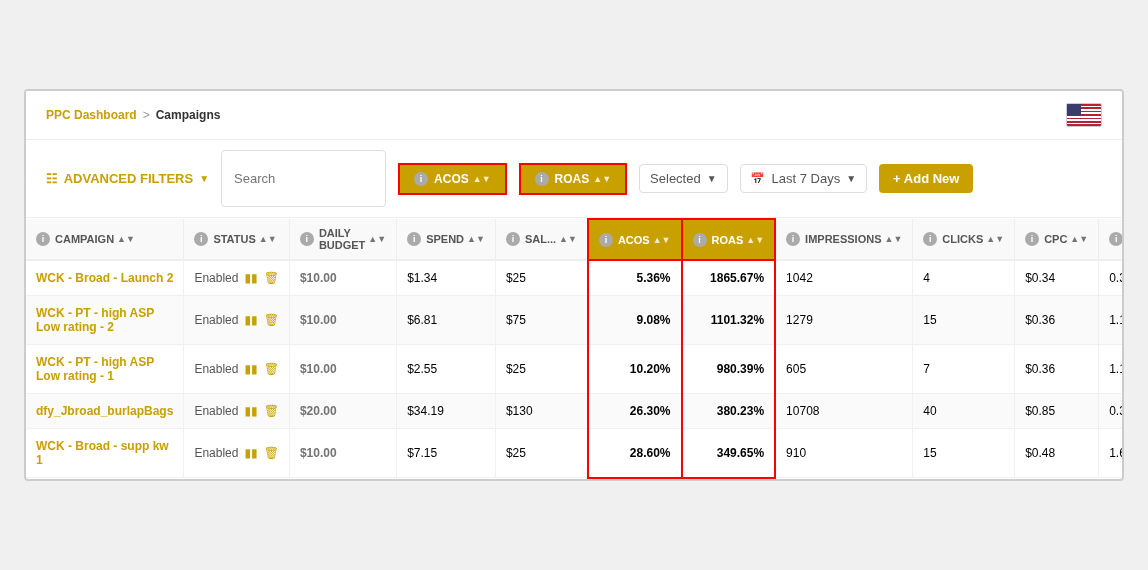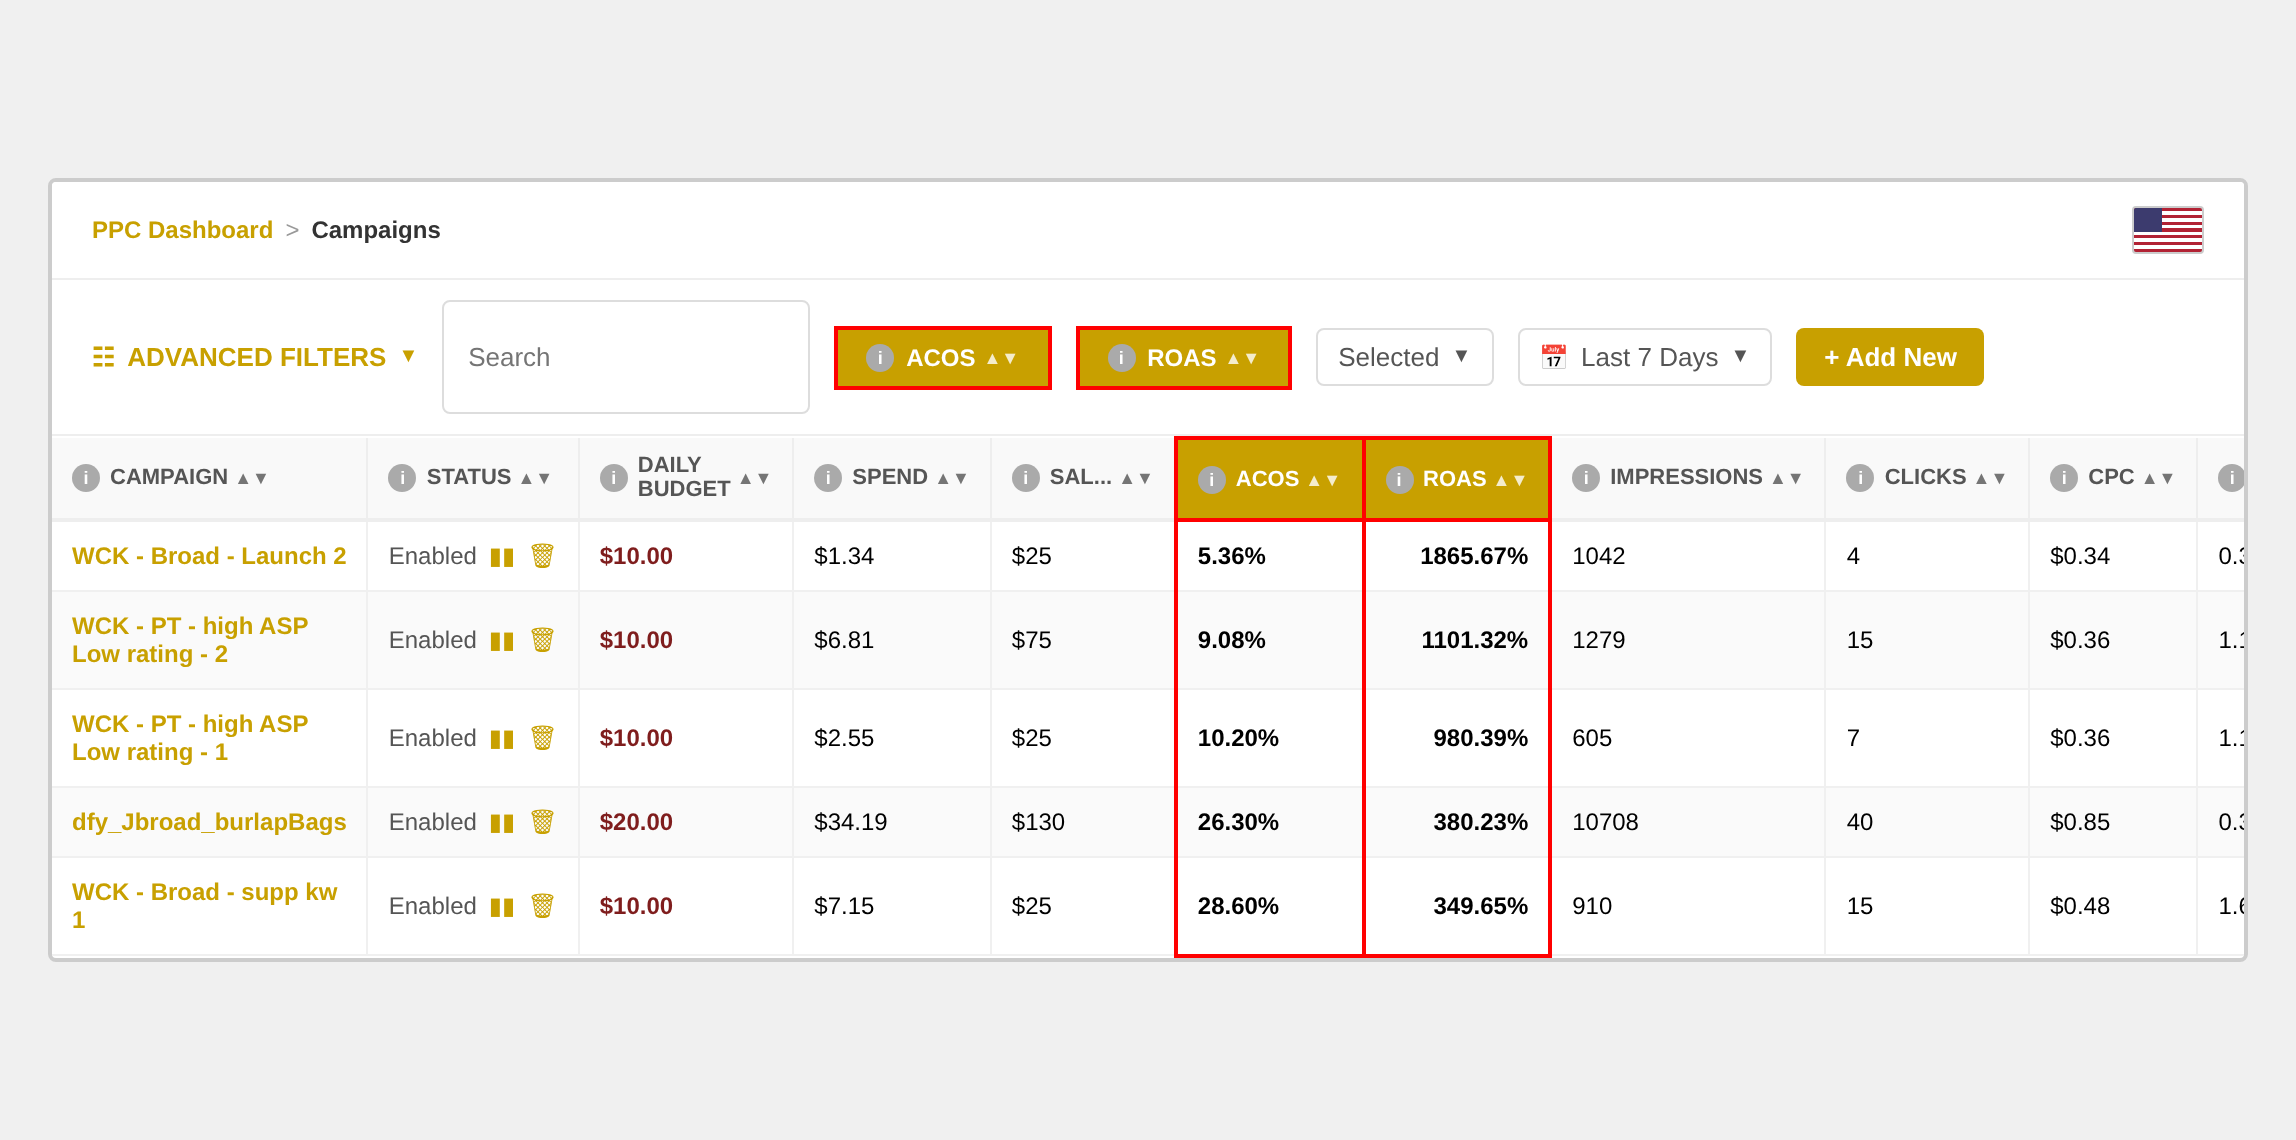--- a/index.html
+++ b/index.html
@@ -91,21 +91,21 @@
       font-weight: 700;
       font-size: 13px;
       cursor: pointer;
       white-space: nowrap;
     }
     .search-input {
       border: 1px solid #ddd;
       border-radius: 4px;
       padding: 20px 12px;
       font-size: 13px;
-      width: 184px;
+      width: 165px;
       color: #999;
       outline: none;
     }
     .acos-col-header {
       background: #c8a000;
       color: #fff;
       border: 2px solid red;
       padding: 7px 14px;
       font-size: 12px;
       font-weight: 700;
@@ -207,21 +207,21 @@
       background: #fafafa;
     }
     tbody td {
       padding: 10px 10px;
       vertical-align: middle;
       border-right: 1px solid #f0f0f0;
     }
     tbody td.acos-td {
       border-left: 2px solid red;
       border-right: 2px solid red;
-      text-align: left;
+      text-align: right;
       font-weight: 600;
     }
     tbody td.roas-td {
       border-left: 2px solid red;
       border-right: 2px solid red;
       text-align: right;
       font-weight: 600;
     }
     .campaign-link {
       color: #c8a000;
@@ -238,21 +238,21 @@
     }
     .pause-icon {
       color: #c8a000;
       font-size: 12px;
     }
     .delete-icon {
       color: #c8a000;
       font-size: 12px;
     }
     .budget-val {
-      color: #7f1d1d;
+      color: #737373;
       font-weight: 600;
     }
     .info-icon {
       display: inline-flex;
       align-items: center;
       justify-content: center;
       width: 14px;
       height: 14px;
       border-radius: 50%;
       background: #aaa;

